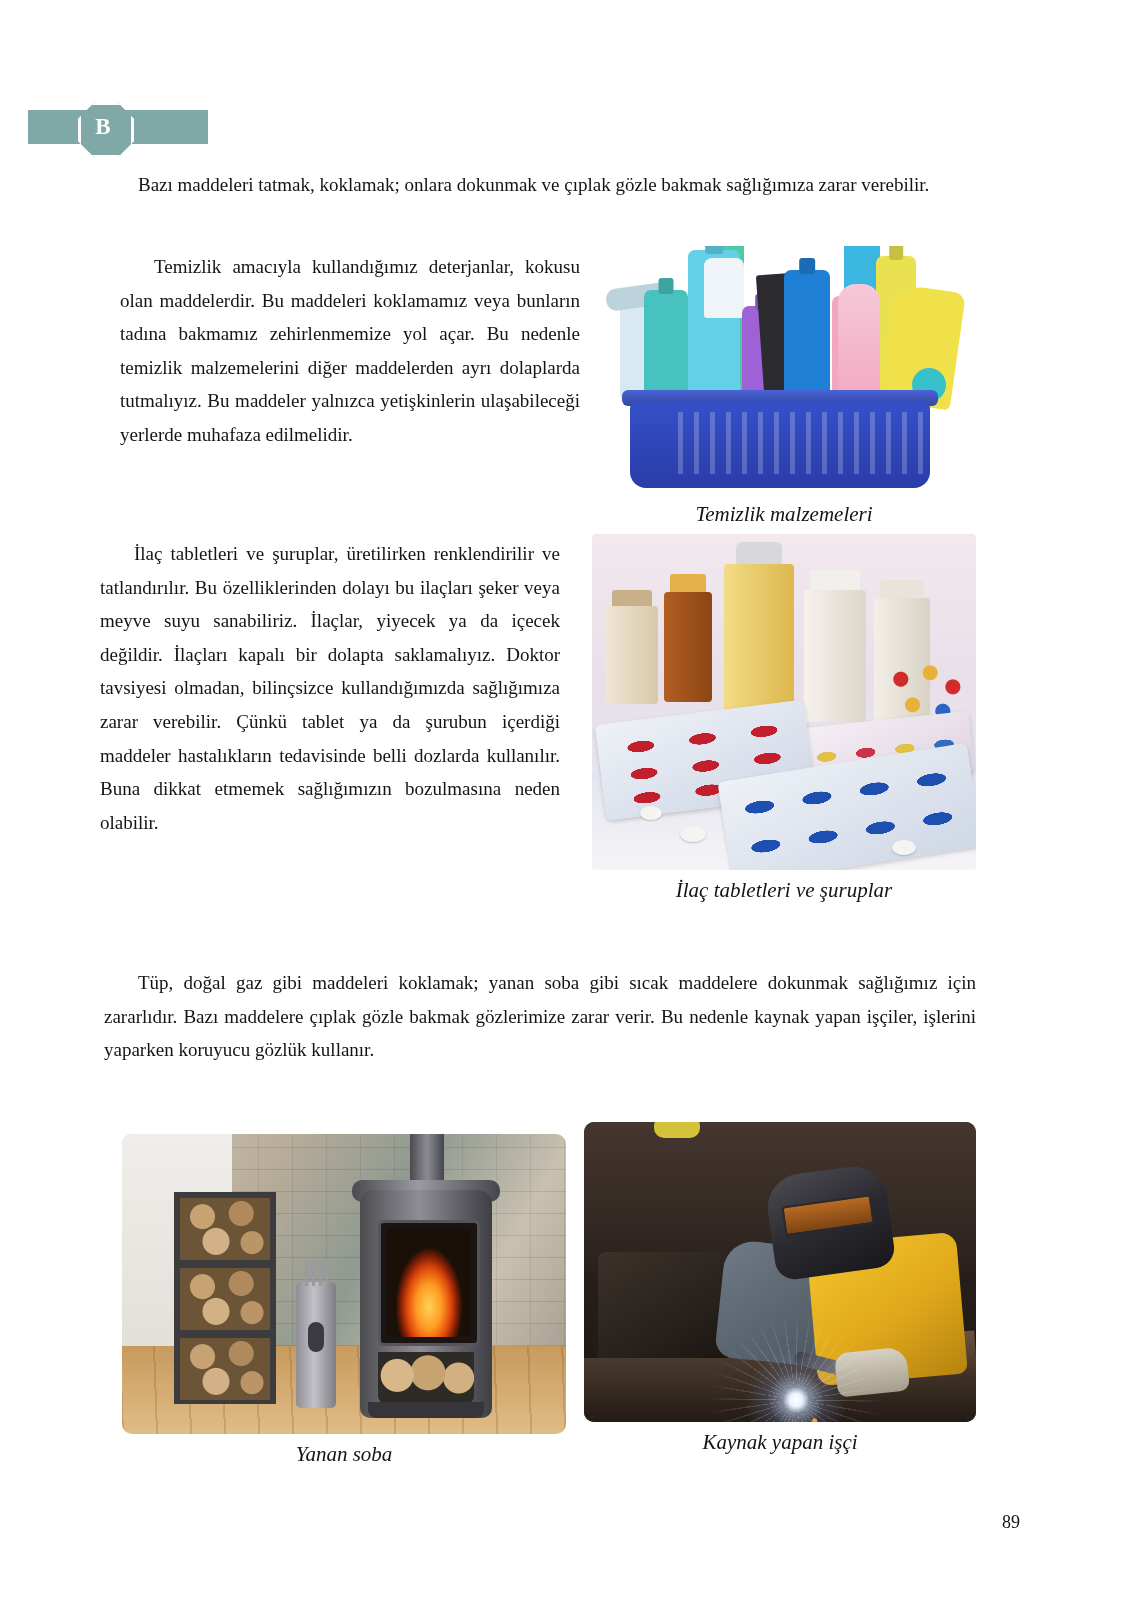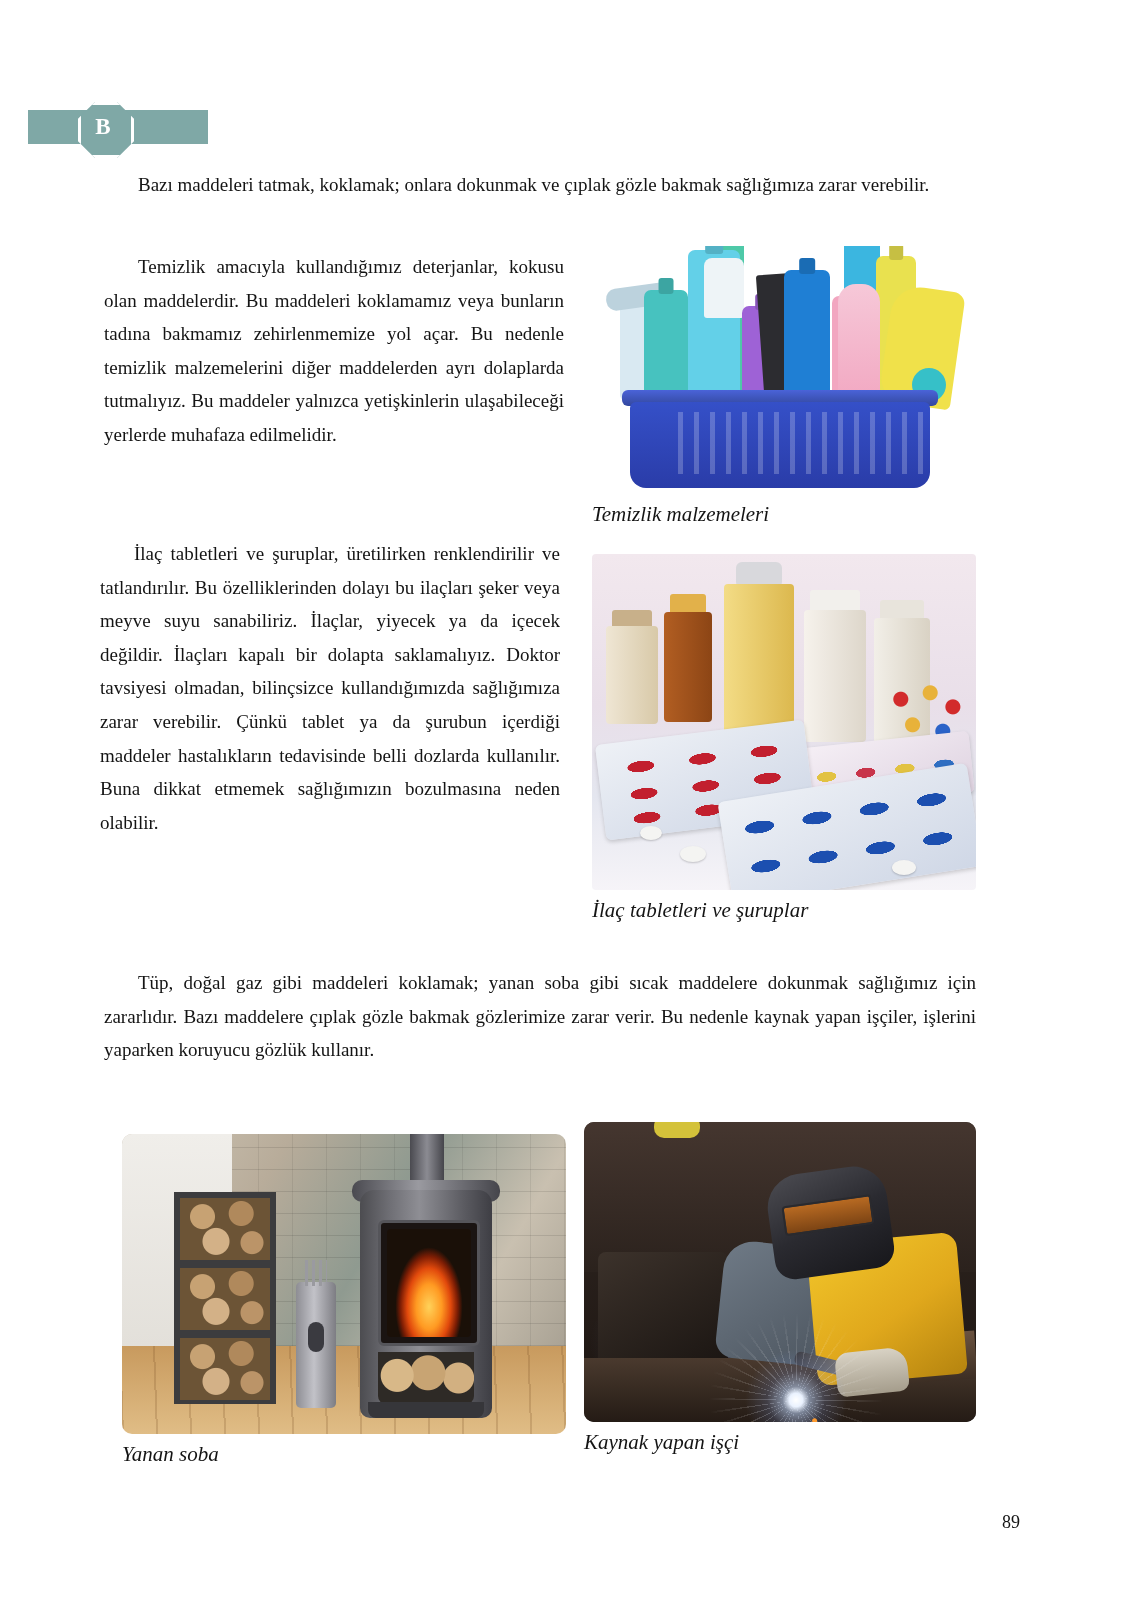--- a/index.html
+++ b/index.html
@@ -87,21 +87,21 @@
     hyphens: manual;
   }
   .para.indent { text-indent: 34px; }
 
   #para-intro {
     left: 104px;
     top: 168px;
     width: 872px;
   }
   #para-cleaning {
-    left: 104px;
+    left: 120px;
     top: 250px;
     width: 460px;
   }
   #para-medicine {
     left: 100px;
     top: 537px;
     width: 460px;
   }
   #para-gas {
     left: 104px;
@@ -113,20 +113,21 @@
   .figure { position: absolute; }
   .photo {
     position: relative;
     overflow: hidden;
     background: #ffffff;
   }
   .caption {
     font-family: "Liberation Serif", serif;
     font-style: italic;
     font-size: 21px;
+    text-align: center;
     color: #141414;
     margin-top: 8px;
   }
 
   
   #fig-cleaning { left: 592px; top: 246px; width: 384px; }
   #fig-cleaning .photo { width: 384px; height: 248px; }
   .clean-bg {
     position: absolute; inset: 0;
     background: #ffffff;
@@ -200,21 +201,21 @@
     position: absolute; right: 96px; bottom: 92px;
     width: 42px; height: 118px;
     background: linear-gradient(#f6c8d8, #f2a8c2); border-radius: 18px 18px 4px 4px;
   }
   .white-bottle {
     position: absolute; left: 112px; bottom: 176px;
     width: 40px; height: 60px; background:#eef4f7; border-radius: 8px 8px 3px 3px;
   }
 
   
-  #fig-medicine { left: 592px; top: 554px; width: 384px; }
+  #fig-medicine { left: 592px; top: 534px; width: 384px; }
   #fig-medicine .photo { width: 384px; height: 336px; border-radius: 4px; }
   .med-bg {
     position: absolute; inset: 0;
     background: linear-gradient(#f2e8ee 0%, #e9dfe9 45%, #e4e6ef 72%, #f6f4f8 100%);
   }
   .jar {
     position: absolute; border-radius: 4px;
   }
   .jar-lid {
     position: absolute; border-radius: 3px 3px 1px 1px;

